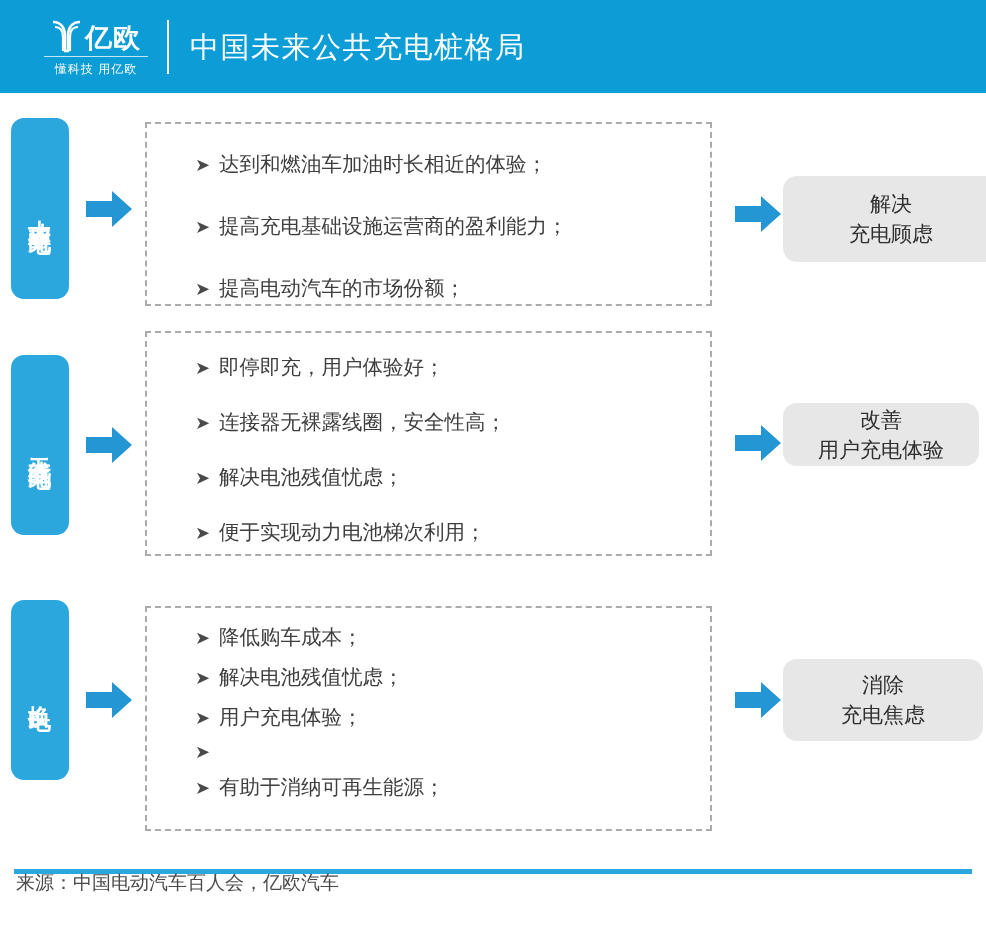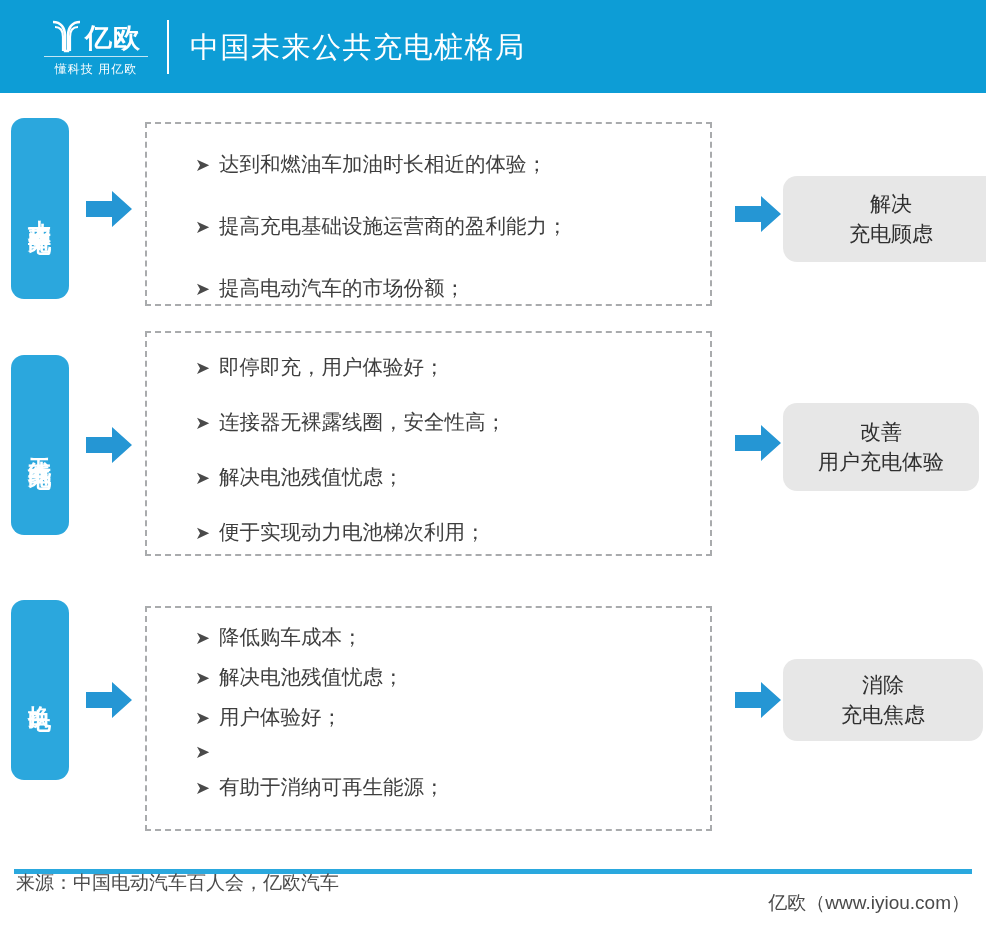--- a/index.html
+++ b/index.html
@@ -283,21 +283,21 @@
           <span class="chev">➤</span>
           <span>便于实现动力电池梯次利用；</span>
         </li>
       </ul>
     </div>
     <div class="arrow" style="left:735px;top:424px;">
       <svg width="46" height="38" viewBox="0 0 46 38">
         <polygon points="0,11 26,11 26,1 46,19 26,37 26,27 0,27" fill="#2596d4"></polygon>
       </svg>
     </div>
-    <div class="result-box" style="left:783px;top:403px;width:196px;height:88px;">
+    <div class="result-box" style="left:783px;top:403px;width:196px;height:63px;">
       <span class="rb-inner">改善
 用户充电体验</span>
     </div>
   </div>
 
   <div class="row" style="top:0;height:0;">
     <div class="cat-box" style="top:600px;height:180px;">
       <span class="cat-label">换电</span>
     </div>
     <div class="arrow" style="left:86px;top:681px;">
@@ -310,21 +310,21 @@
         <li class="bullet" style="margin-bottom:12px;">
           <span class="chev">➤</span>
           <span>降低购车成本；</span>
         </li>
         <li class="bullet" style="margin-bottom:12px;">
           <span class="chev">➤</span>
           <span>解决电池残值忧虑；</span>
         </li>
         <li class="bullet" style="margin-bottom:12px;">
           <span class="chev">➤</span>
-          <span>用户体验好；</span>
+          <span>用户充电体验；</span>
         </li>
         <li class="bullet" style="margin-bottom:12px;">
           <span class="chev">➤</span>
         </li>
         <li class="bullet">
           <span class="chev">➤</span>
           <span>有助于消纳可再生能源；</span>
         </li>
       </ul>
     </div>
@@ -334,15 +334,14 @@
       </svg>
     </div>
     <div class="result-box" style="left:783px;top:659px;width:200px;height:82px;">
       <span class="rb-inner">消除
 充电焦虑</span>
     </div>
   </div>
 
   <div class="footer-rule"></div>
   <div class="footer-src">来源：中国电动汽车百人会，亿欧汽车</div>
-  <div class="footer-site">亿欧（www.iyiou.com）</div>
 
 </div>
 
 </body></html>

